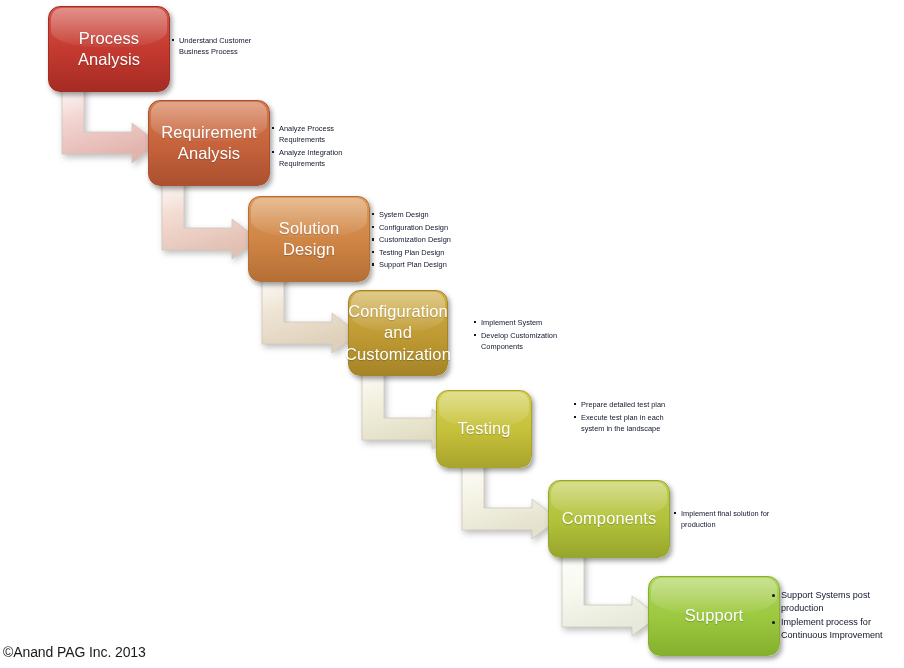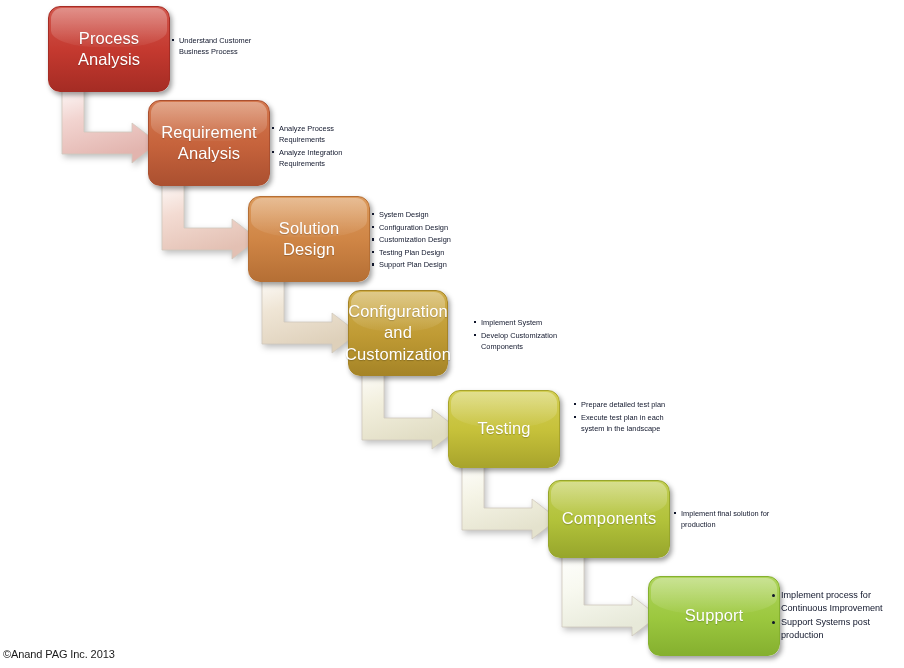--- a/index.html
+++ b/index.html
@@ -90,21 +90,21 @@
   .bullets.big .bullet { padding-left: 9px; max-width: 112px; }
   .bullets.big .bullet::before {
     width: 3.1px; height: 3.1px; top: 5px; border-radius: 50%;
   }
 
   
   #footer {
     position: absolute;
     left: 3px;
     bottom: 8px;
-    font-size: 11px;
+    font-size: 14px;
     color: #1a1a1a;
     letter-spacing: -.1px;
     z-index: 9;
     font-family: "Liberation Sans", sans-serif;
   }
 </style>
 </head>
 <body>
 
 <div id="canvas">
@@ -208,34 +208,34 @@
     </div>
     <div class="stage" style="left: 348px; top: 290px; width: 100px; height: 86px; background: linear-gradient(rgb(207, 174, 76) 0%, rgb(192, 155, 52) 52%, rgb(165, 132, 39) 100%); border: 1px solid rgb(165, 132, 39);">
       <span class="stage-label">Configuration
 and
 Customization</span>
     </div>
     <div class="bullets" style="left: 474px; top: 317px;">
       <div class="bullet">Implement System</div>
       <div class="bullet">Develop Customization Components</div>
     </div>
-    <div class="stage" style="left: 448px; top: 390px; width: 112px; height: 78px; background: linear-gradient(rgb(211, 207, 85) 0%, rgb(198, 193, 58) 52%, rgb(168, 164, 44) 100%); border: 1px solid rgb(168, 164, 44);">
+    <div class="stage" style="left: 436px; top: 390px; width: 96px; height: 78px; background: linear-gradient(rgb(211, 207, 85) 0%, rgb(198, 193, 58) 52%, rgb(168, 164, 44) 100%); border: 1px solid rgb(168, 164, 44);">
       <span class="stage-label">Testing</span>
     </div>
     <div class="bullets" style="left: 574px; top: 399px;">
       <div class="bullet">Prepare detailed test plan</div>
       <div class="bullet">Execute test plan in each system in the landscape</div>
     </div>
     <div class="stage" style="left: 548px; top: 480px; width: 122px; height: 78px; background: linear-gradient(rgb(194, 206, 85) 0%, rgb(178, 194, 58) 52%, rgb(151, 166, 44) 100%); border: 1px solid rgb(151, 166, 44);">
       <span class="stage-label">Components</span>
     </div>
     <div class="bullets" style="left: 674px; top: 508px;">
       <div class="bullet">Implement final solution for production</div>
     </div>
     <div class="stage" style="left: 648px; top: 576px; width: 132px; height: 80px; background: linear-gradient(rgb(174, 212, 91) 0%, rgb(156, 200, 63) 52%, rgb(133, 176, 47) 100%); border: 1px solid rgb(133, 176, 47);">
       <span class="stage-label">Support</span>
     </div>
     <div class="bullets big" style="left: 772px; top: 589px;">
+      <div class="bullet">Support Systems post production</div>
       <div class="bullet">Implement  process for Continuous Improvement</div>
-      <div class="bullet">Support Systems post production</div>
     </div>
   </div>
 <div id="footer">©Anand PAG Inc. 2013</div>
 
 </body></html>

